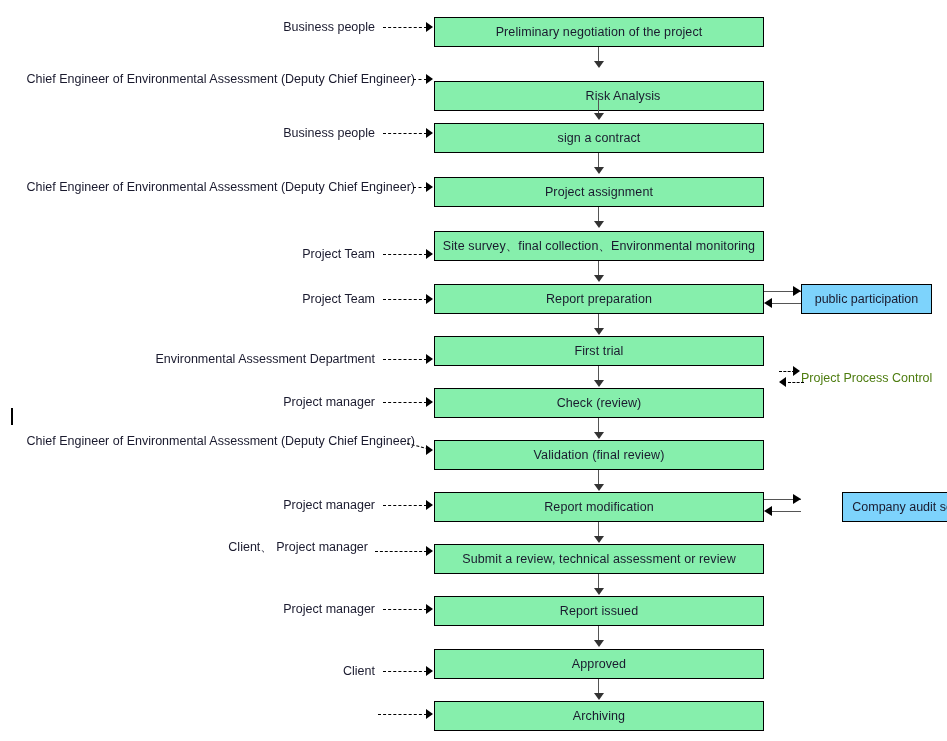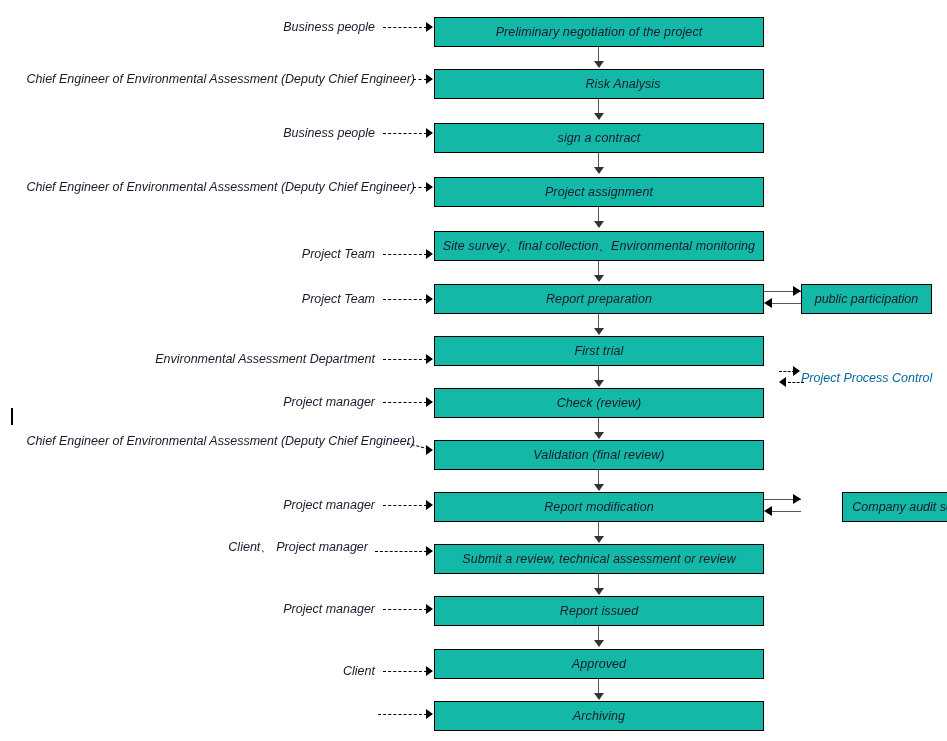--- a/index.html
+++ b/index.html
@@ -7,50 +7,49 @@
     padding: 0;
     background: #ffffff;
   }
   #canvas {
     position: relative;
     width: 947px;
     height: 741px;
     background: #ffffff;
     font-family: "Liberation Sans", sans-serif;
     overflow: hidden;
-    font-style: italic;
   }
 
   
   .node {
     position: absolute;
     left: 434px;
     width: 330px;
     height: 30px;
     box-sizing: border-box;
     border: 1px solid #000000;
-    background: #14b8a6;
+    background: #86efac;
     display: flex;
     align-items: center;
     justify-content: center;
     font-size: 12.5px;
     color: #1a1a2e;
     white-space: nowrap;
     letter-spacing: 0.1px;
   }
 
   
   .side-node {
     position: absolute;
     left: 801px;
     width: 131px;
     height: 30px;
     box-sizing: border-box;
     border: 1px solid #000000;
-    background: #14b8a6;
+    background: #7dd3fc;
     display: flex;
     align-items: center;
     justify-content: center;
     font-size: 12.5px;
     color: #1a1a2e;
     white-space: nowrap;
   }
 
   
   .role-label {
@@ -120,21 +119,21 @@
     width: 0; height: 0;
     border-right: 8px solid #000000;
     border-top: 5px solid transparent;
     border-bottom: 5px solid transparent;
   }
 
   
   .ppc-label {
     position: absolute;
     font-size: 12.5px;
-    color: #0369a1;
+    color: #4d7c0f;
     white-space: nowrap;
   }
   .ppc-dash {
     position: absolute;
     height: 1px;
     border-top: 1.5px dashed #000000;
   }
 
   
   .tick-mark {
@@ -154,21 +153,21 @@
   <div class="dash-conn" style="left:383px; top:27px; width:44px;"></div>
   <div class="arrow-right-head" style="left:426px; top:22px;"></div>
   <div class="node" style="top:17px;">Preliminary negotiation of the project</div>
 
   <div class="v-conn" style="top:47px; height:15px;"></div>
   <div class="v-head" style="left:594px; top:61px;"></div>
 
   <div class="role-label" style="left:10px; top:71px; width:405px;">Chief Engineer of Environmental Assessment (Deputy Chief Engineer)</div>
   <div class="dash-conn" style="left:413px; top:79px; width:14px;"></div>
   <div class="arrow-right-head" style="left:426px; top:74px;"></div>
-  <div class="node" style="top:69px;padding-left:48px;">Risk Analysis</div>
+  <div class="node" style="top:81px;padding-left:48px;">Risk Analysis</div>
 
   <div class="v-conn" style="top:99px; height:15px;"></div>
   <div class="v-head" style="left:594px; top:113px;"></div>
 
   <div class="role-label" style="left:175px; top:125px; width:200px;">Business people</div>
   <div class="dash-conn" style="left:383px; top:133px; width:44px;"></div>
   <div class="arrow-right-head" style="left:426px; top:128px;"></div>
   <div class="node" style="top:123px;">sign a contract</div>
 
   <div class="v-conn" style="top:153px; height:15px;"></div>

